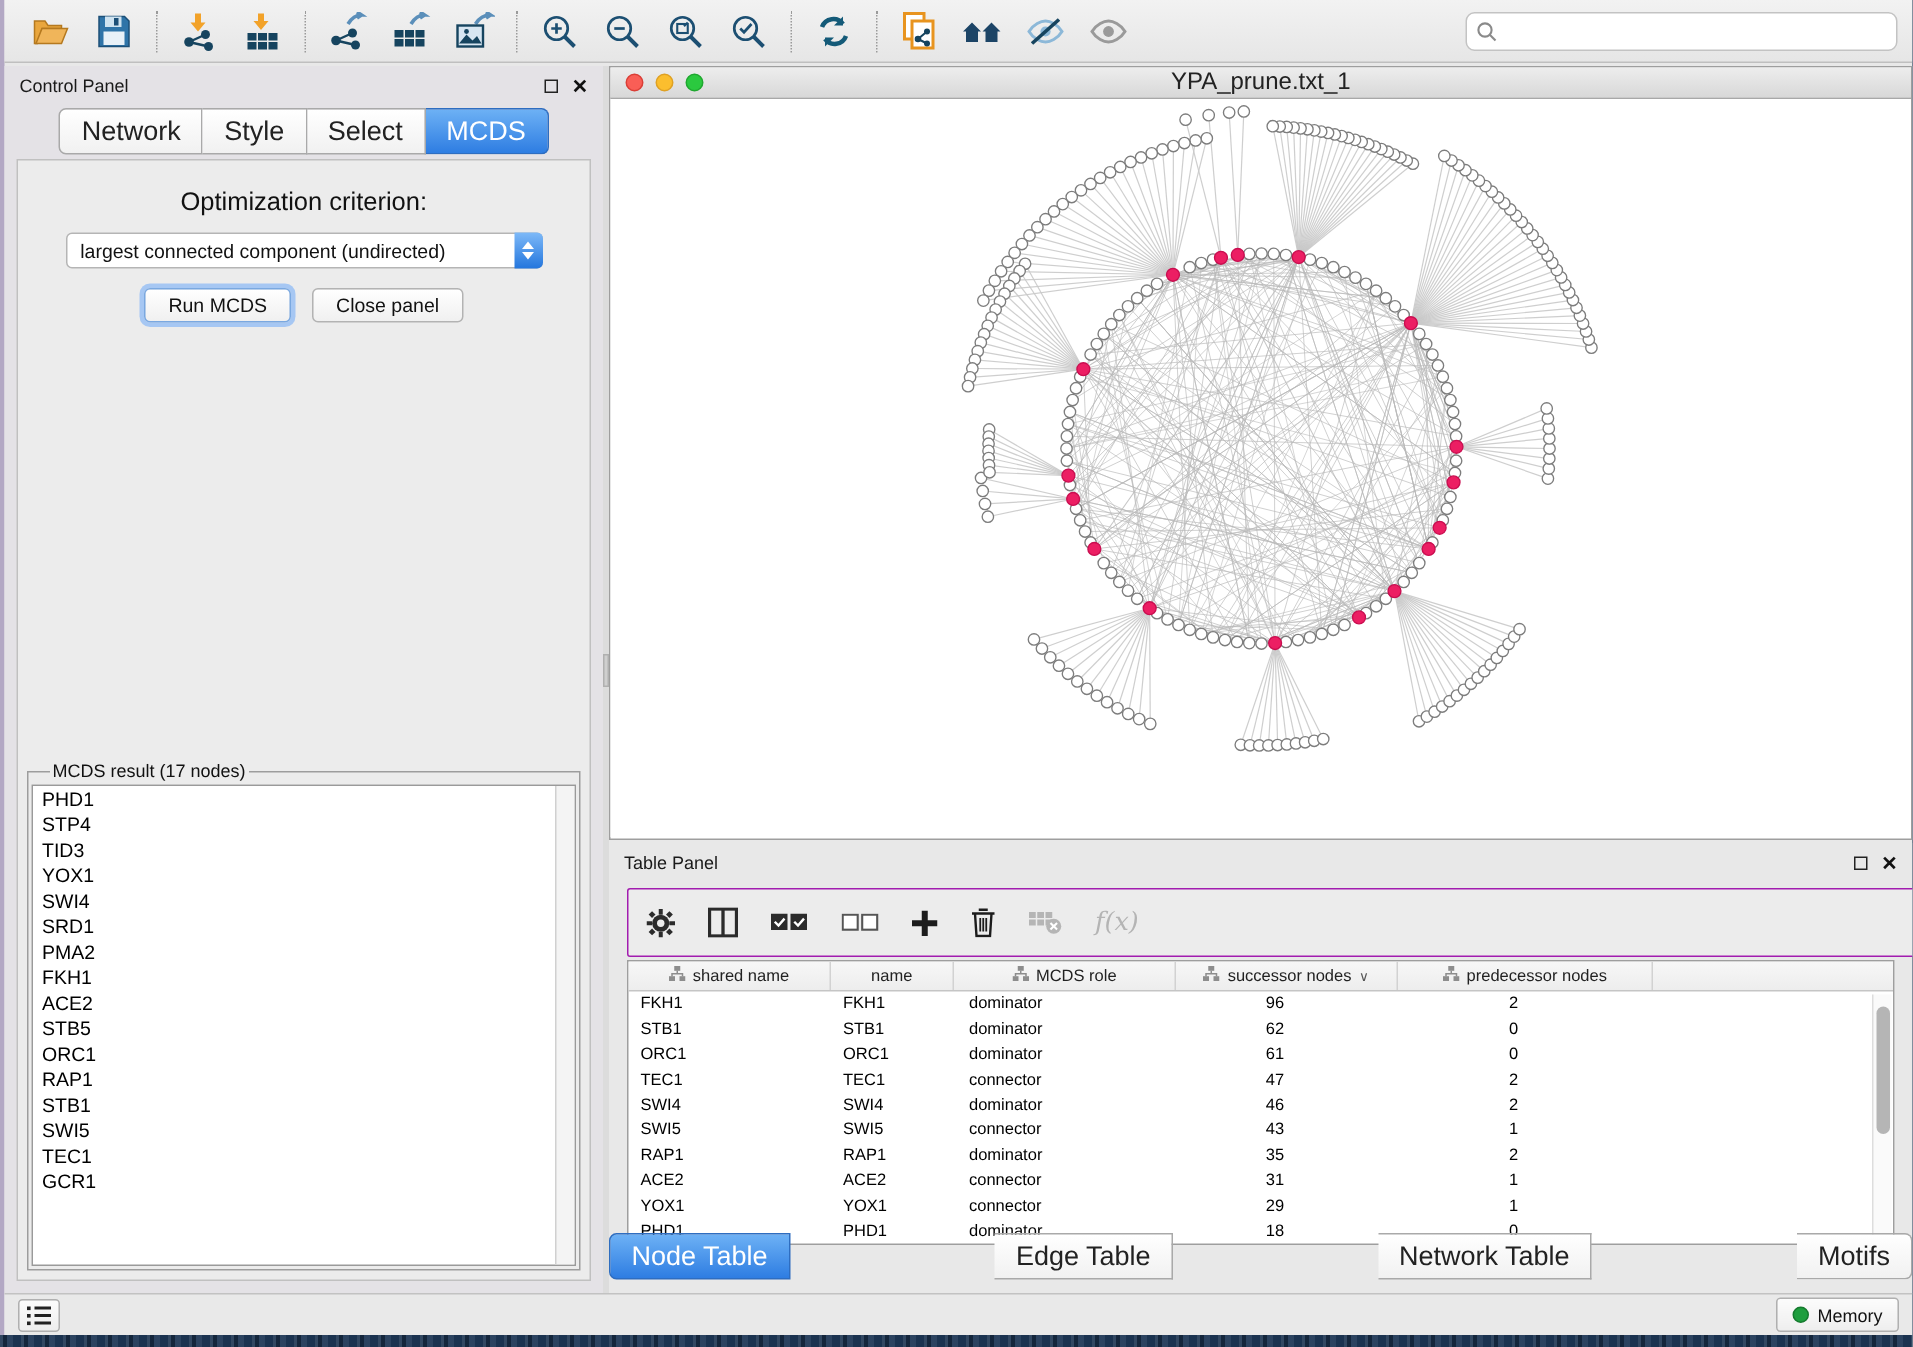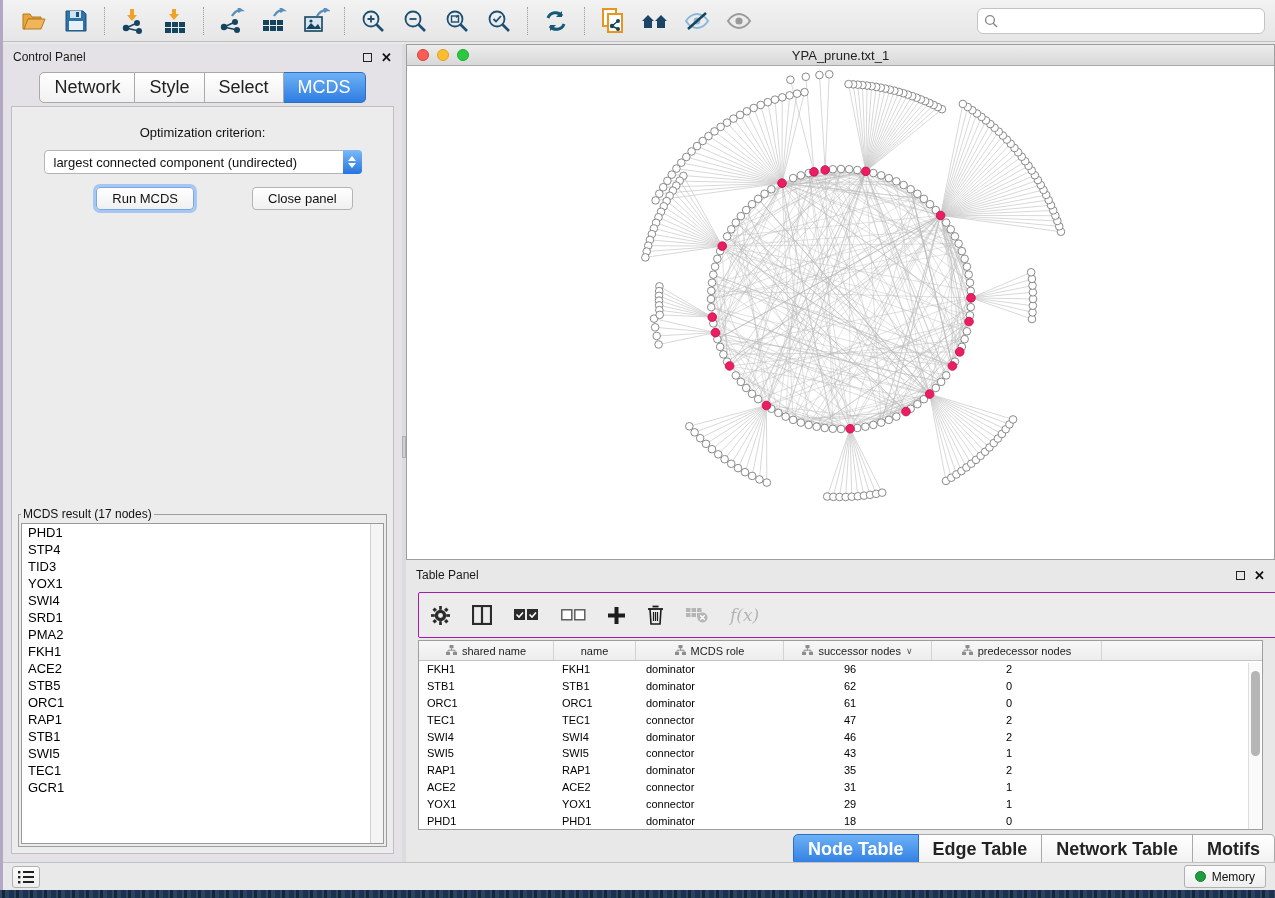--- a/index.html
+++ b/index.html
@@ -27,51 +27,51 @@
   .close-glyph{font-size:13px;font-weight:bold;color:#111;cursor:pointer;line-height:9px;}
   .seg-tabs{display:flex;justify-content:center;}
   .seg{border:1px solid #a9a9a9;border-left:none;background:linear-gradient(#ffffff,#f1f1f1);
     padding:4px 14px;font-size:18px;color:#222;cursor:pointer;}
   .seg:first-child{border-left:1px solid #a9a9a9;border-radius:5px 0 0 5px;}
   .seg:last-child{border-radius:0 5px 5px 0;}
   .seg.active{background:linear-gradient(#6db1f5,#2e7de2);color:#fff;border-color:#2e6dc0;}
   #cp-tabs{margin-top:2px;}
   #cp-body{position:absolute;left:8px;top:62px;width:383px;height:748px;background:#ececec;
     border:1px solid #c0c0c0;}
-  #opt-label{text-align:center;margin-top:18px;font-size:13px;color:#111;}
+  #opt-label{text-align:center;margin-top:18px;font-size:17px;color:#111;}
   #dropdown{margin:10px auto 0;width:318px;height:24px;background:#fff;border:1px solid #b5b5b5;
     border-radius:4px;display:flex;align-items:center;cursor:pointer;position:relative;}
   #dropdown .dd-text{flex:1;font-size:13px;color:#111;padding-left:9px;white-space:nowrap;}
   #dropdown .dd-stepper{width:19px;height:24px;margin-right:-1px;border-radius:0 4px 4px 0;
     background:linear-gradient(#7db9f8,#2476dd);display:flex;flex-direction:column;align-items:center;justify-content:center;gap:2px;}
   .arr-up{width:0;height:0;border-left:4px solid transparent;border-right:4px solid transparent;border-bottom:5px solid #fff;}
   .arr-dn{width:0;height:0;border-left:4px solid transparent;border-right:4px solid transparent;border-top:5px solid #fff;}
   #cp-buttons{display:flex;justify-content:center;gap:14px;margin-top:13px;}
   .mac-btn{background:linear-gradient(#ffffff,#f0f0f0);border:1px solid #b3b3b3;border-radius:4px;
-    font-size:13px;color:#111;padding:3px 15px;cursor:pointer;margin-left:44px;}
+    font-size:13px;color:#111;padding:3px 15px;cursor:pointer;}
   .mac-btn.focus-ring{box-shadow:0 0 0 3px rgba(110,170,250,.55);border-color:#7aa8e0;}
   #mcds-result{position:absolute;left:6px;top:400px;width:369px;height:340px;}
   #mcds-result fieldset{border:1px solid #9d9d9d;margin:0;padding:2px;height:100%;}
-  #mcds-result legend{font-size:12px;color:#111;padding:0 2px;margin-left:0;}
+  #mcds-result legend{font-size:12px;color:#111;padding:0 2px;margin-left:12px;}
   #mcds-list{background:#fff;border:1px solid #9a9a9a;height:100%;overflow:hidden;position:relative;}
   .mcds-item{font-size:13px;color:#000;padding:1px 0 1px 6px;line-height:15px;}
   #mcds-scroll{position:absolute;right:0;top:0;width:13px;height:100%;background:#f4f4f4;border-left:1px solid #d0d0d0;}
   
   #v-splitter{position:absolute;left:402px;top:44px;width:4px;height:818px;background:#dcdcdc;cursor:col-resize;}
   #v-splitter .knob{position:absolute;top:392px;left:0;width:4px;height:22px;background:#cfcfcf;border:1px solid #b0b0b0;}
   
   #network-window{position:absolute;left:406px;top:44px;width:869px;height:516px;background:#fff;border:1px solid #9e9e9e;}
   #net-titlebar{height:21px;background:linear-gradient(#ededed,#d8d8d8);border-bottom:1px solid #a8a8a8;
     display:flex;align-items:center;position:relative;}
   .traffic{display:flex;gap:8px;position:absolute;left:10px;}
   .light{width:12px;height:12px;border-radius:50%;cursor:pointer;}
   .light.red{background:#f95e56;border:1px solid #da3e36;}
   .light.yellow{background:#fbbe2e;border:1px solid #dfa123;}
   .light.green{background:#2bc93f;border:1px solid #1fa82f;}
-  #net-title{flex:1;text-align:center;font-size:13px;color:#222;}
+  #net-title{flex:1;text-align:center;font-size:16px;color:#222;}
   #net-canvas{position:relative;width:867px;height:492px;background:#fff;overflow:hidden;}
   
   #table-panel{position:absolute;left:406px;top:562px;width:869px;height:300px;background:#e8e8e8;}
   #tp-toolbar{position:absolute;left:12px;top:30px;width:913px;height:46px;background:#ececec;
     border:1px solid #a21caf;border-radius:2px;display:flex;align-items:center;padding:0 12px;gap:22px;}
   .tp-icon{display:flex;align-items:center;justify-content:center;cursor:pointer;}
   .tp-icon.disabled{cursor:default;}
   #fx-label{font-family:"DejaVu Serif",serif;font-style:italic;font-size:17px;color:#b4b4b4;}
   #tp-table{position:absolute;left:12px;top:78px;width:845px;height:190px;background:#fff;border:1px solid #9e9e9e;overflow:hidden;}
   #thead{display:flex;height:20px;background:linear-gradient(#f7f7f7,#ededed);border-bottom:1px solid #c5c5c5;}
@@ -79,21 +79,21 @@
     border-right:1px solid #d2d2d2;cursor:pointer;}
   .th .sort-chev{font-size:9px;color:#555;}
   .c0{width:135px}.c1{width:82px}.c2{width:148px}.c3{width:148px}.c4{width:170px}.cfill{flex:1;border-right:none;}
   .trow{display:flex;height:16.8px;align-items:center;}
   .td{font-size:11px;color:#000;overflow:hidden;white-space:nowrap;}
   .td.c0,.td.c1{padding-left:8px;}
   .td.c2{padding-left:10px;}
   .td.num{text-align:center;padding-right:16px;}
   #tbl-scroll{position:absolute;right:1px;top:22px;width:13px;height:166px;background:#fafafa;border-left:1px solid #ddd;}
   #tbl-thumb{position:absolute;left:2px;top:8px;width:9px;height:85px;background:#b5b5b5;border-radius:5px;}
-  #tp-tabs{position:absolute;left:0;top:272px;width:869px;display:flex;justify-content:flex-end;font-weight:bold;}
+  #tp-tabs{position:absolute;left:0;top:260px;width:869px;display:flex;justify-content:space-between;}
   
   #status-bar{position:absolute;left:3px;top:862px;width:1272px;height:28px;background:#e9e9e9;border-top:1px solid #c2c2c2;
     display:flex;align-items:center;padding:5px 9px;}
   #list-btn{width:28px;height:22px;border:1px solid #b0b0b0;border-radius:3px;background:linear-gradient(#fcfcfc,#eee);
     display:flex;align-items:center;justify-content:center;cursor:pointer;}
   #memory-btn{margin-left:auto;height:23px;border:1px solid #b0b0b0;border-radius:3px;background:linear-gradient(#fcfcfc,#eee);
     display:flex;align-items:center;gap:6px;padding:0 10px;font-size:12px;color:#111;cursor:pointer;}
   #memory-dot{width:11px;height:11px;border-radius:50%;background:#1e9e3e;border:1px solid #157a2e;}
 </style>
 </head>

